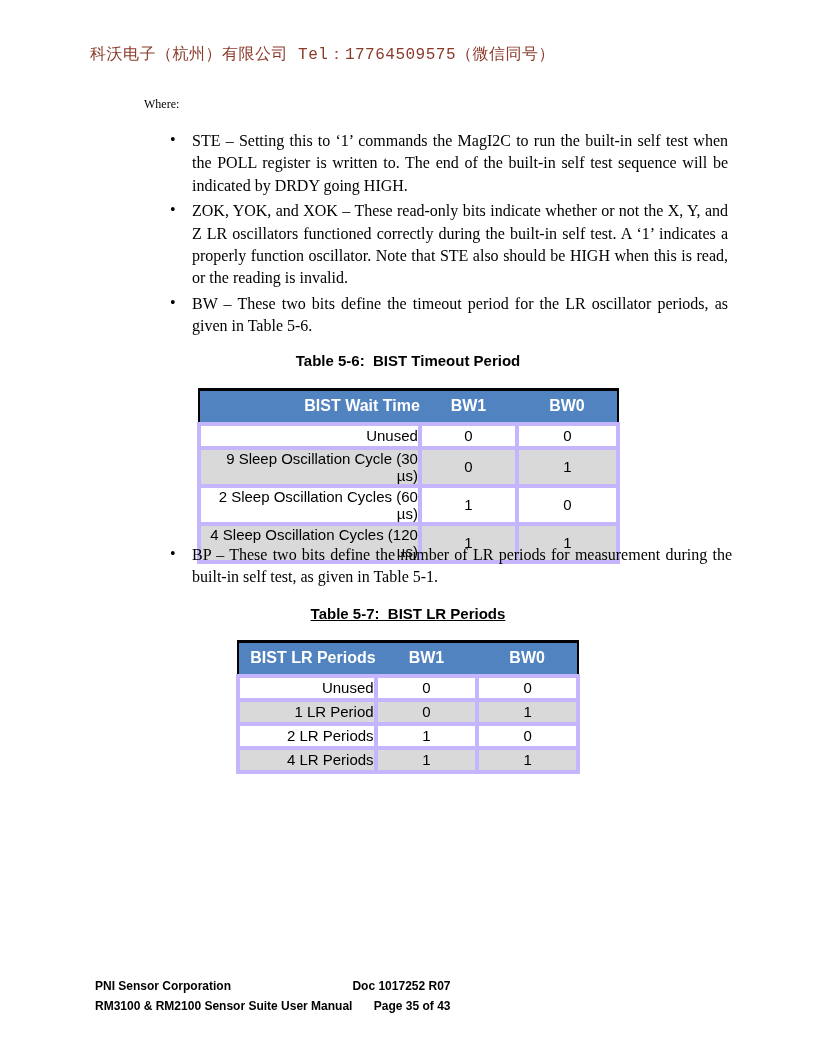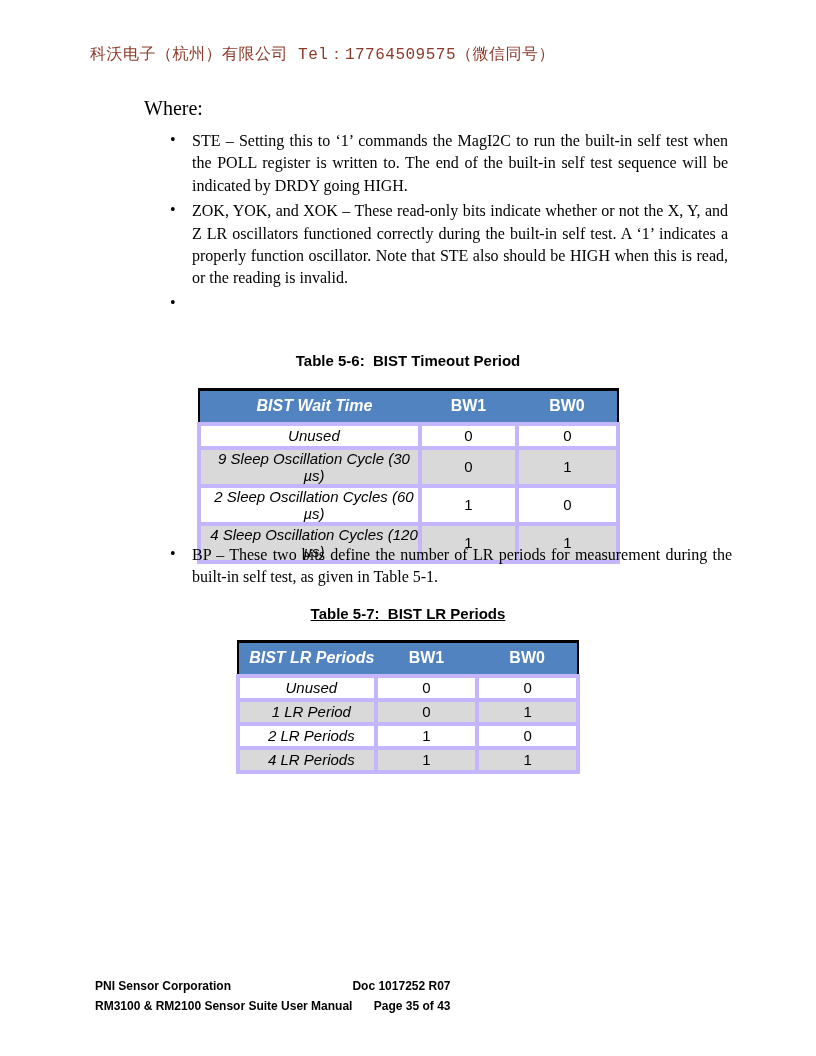--- a/index.html
+++ b/index.html
@@ -11,21 +11,21 @@
   }
   
   .vendor-header {
     position:absolute; top:44px; left:90px; right:94px;
     display:flex; justify-content:space-between; align-items:baseline;
     color:#8b3a2a;
     font-family:"Liberation Mono","DejaVu Sans Mono",monospace;
     font-size:16px; letter-spacing:0.5px; white-space:pre;
   }
   
-  .where { position:absolute; top:97px; left:144px; font-size:20px; }
+  .where { position:absolute; top:97px; left:144px; font-size:12px; }
   .bullets { position:absolute; top:130px; left:168px; width:560px; list-style:none; }
   .bullet-item { position:relative; padding-left:24px; margin-bottom:3px;
                  font-size:16px; line-height:1.4; text-align:justify; }
   .bullet-item .marker { position:absolute; left:2px; top:-1px; }
   .bp-bullet { position:absolute; top:544px; left:168px; width:564px; list-style:none; }
   
   .tbl-caption {
     position:absolute; left:0; width:816px; text-align:center;
     font-family:"Liberation Sans",sans-serif; font-weight:bold; font-size:15px;
     white-space:pre;
@@ -41,21 +41,21 @@
   .tbl1 { top:388px; left:197px; width:423px; }
   .tbl2 { top:640px; left:236px; width:344px; }
   .doc-table th {
     background:#5183c0; color:#ffffff; font-weight:bold; font-size:16px;
     height:34px; border:none; border-bottom:2px solid #000; text-align:center;
   }
   .doc-table td {
     height:24px; border:4px solid #c4b5fd; text-align:center; background:#ffffff;
   }
   .doc-table tbody tr:nth-child(even) td { background:#d9d9d9; }
-  .doc-table th.l, .doc-table td.l { text-align:center; padding-left:9px;font-style:italic; }
+  .doc-table th.l, .doc-table td.l { text-align:right; padding-left:9px; }
   
   .footer {
     position:absolute; top:976px; left:95px; right:94px;
     display:flex; 
     font-family:"Liberation Sans",sans-serif; font-weight:bold; font-size:12px;
     line-height:20px;
   }
   .footer .right { text-align:right; }
 </style>
 </head>
@@ -73,20 +73,21 @@
     <li class="bullet-item">
       <span class="marker">•</span>
       <span>STE – Setting this to ‘1’ commands the MagI2C to run the built-in self test when the POLL register is written to.  The end of the built-in self test sequence will be indicated by DRDY going HIGH.</span>
     </li>
     <li class="bullet-item">
       <span class="marker">•</span>
       <span>ZOK, YOK, and XOK – These read-only bits indicate whether or not the X, Y, and Z LR oscillators functioned correctly during the built-in self test.  A ‘1’ indicates a properly function oscillator.  Note that STE also should be HIGH when this is read, or the reading is invalid.</span>
     </li>
     <li class="bullet-item">
       <span class="marker">•</span>
+      <span>BW – These two bits define the timeout period for the LR oscillator periods, as given in Table 5-6.</span>
     </li>
   </ul>
 
   <div class="tbl-caption cap1">Table 5-6:  BIST Timeout Period</div>
 
   <table class="doc-table tbl1">
     <colgroup>
         <col style="width:223px">
         <col style="width:98px">
         <col style="width:102px">

